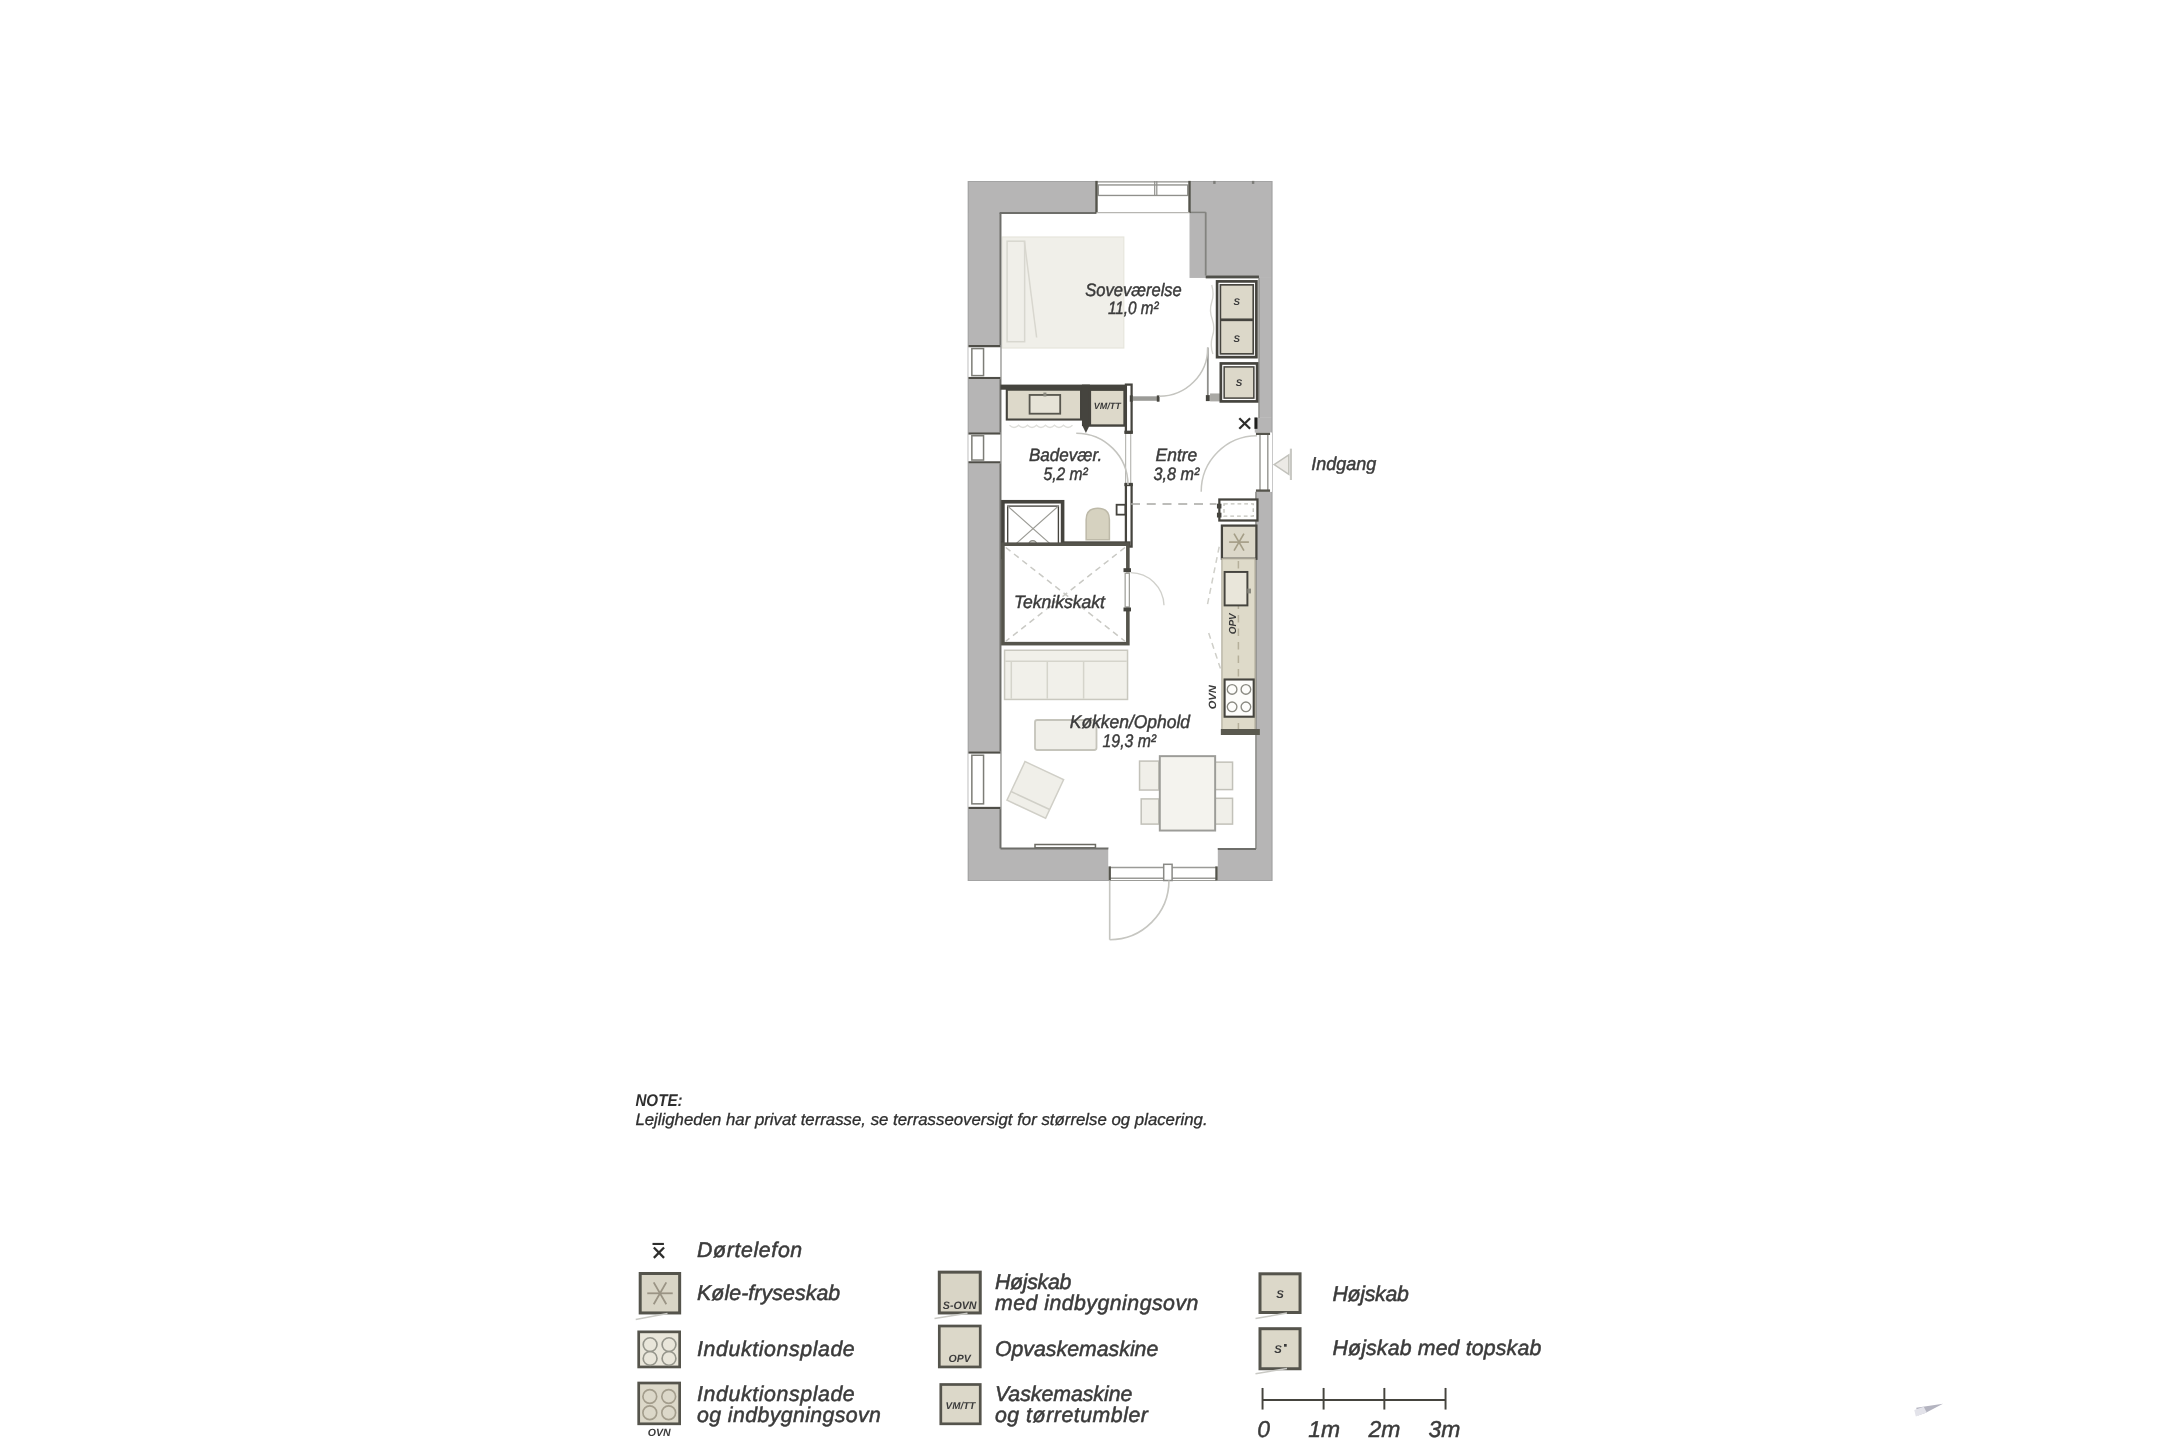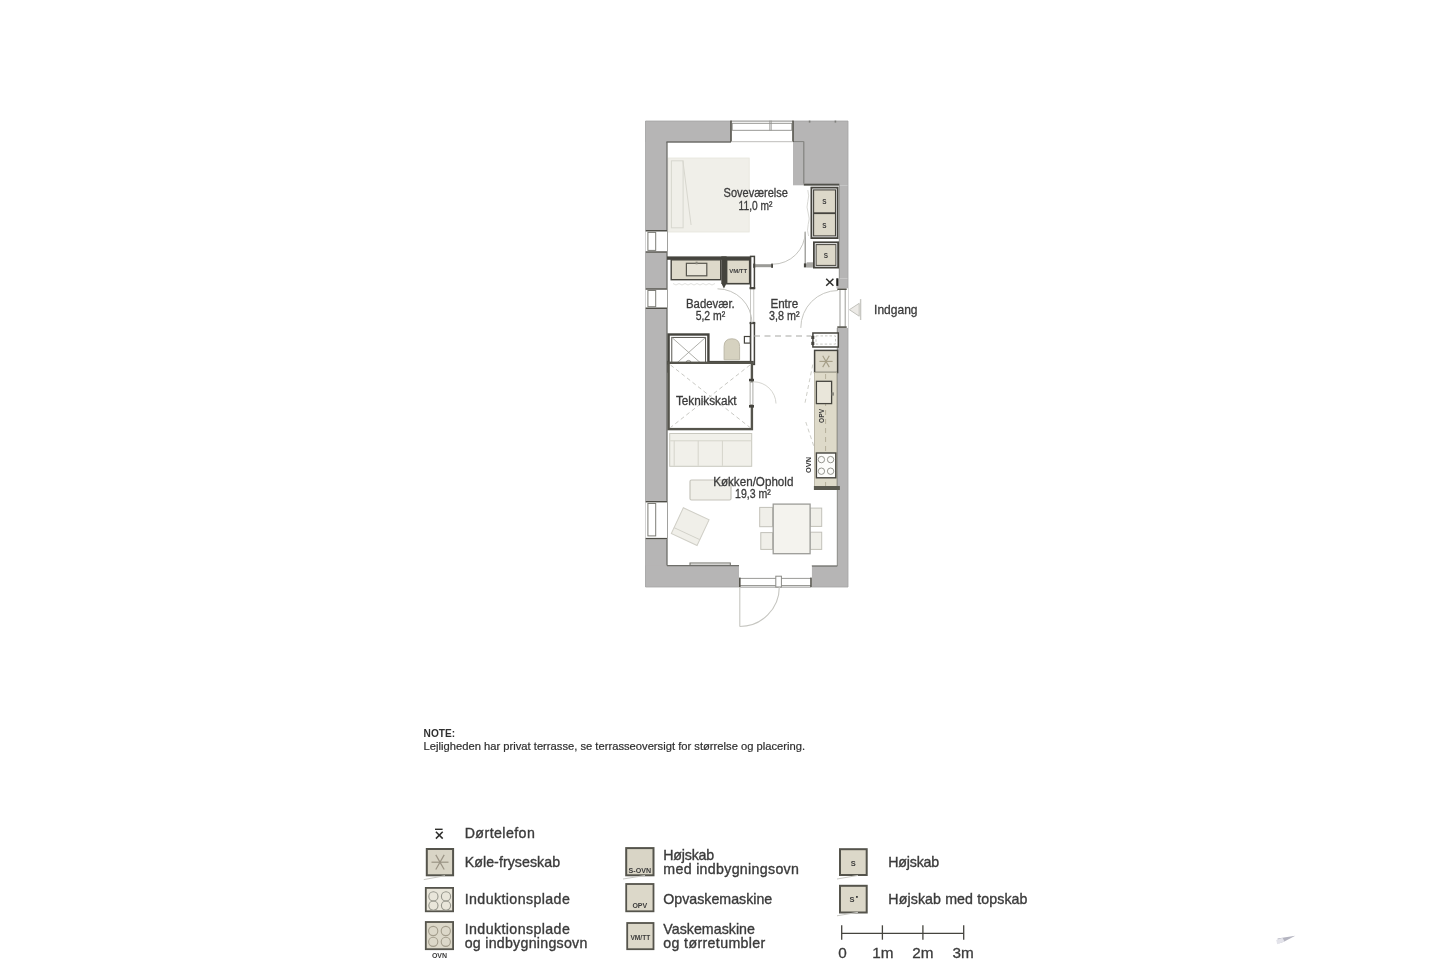--- a/index.html
+++ b/index.html
@@ -1,17 +1,17 @@
 <!DOCTYPE html>
 <html><head>
 <meta charset="utf-8">
 <style>
   html,body{margin:0;padding:0;background:#ffffff;}
   #page{position:relative;width:1440px;height:960px;background:#a21caf;overflow:hidden;
-        font-family:"Liberation Sans",sans-serif;}
+        font-family:"Liberation Sans",sans-serif;font-style:italic;}
   svg{will-change:transform;} svg text{font-family:"Liberation Sans",sans-serif;}
 </style>
 </head>
 <body>
 <div id="page">
 <svg width="1440" height="960" viewBox="0 0 1440 960">
 <defs></defs>
 <rect x="0" y="0" width="1440" height="960" fill="#ffffff"></rect>
 
 <g id="furniture">

